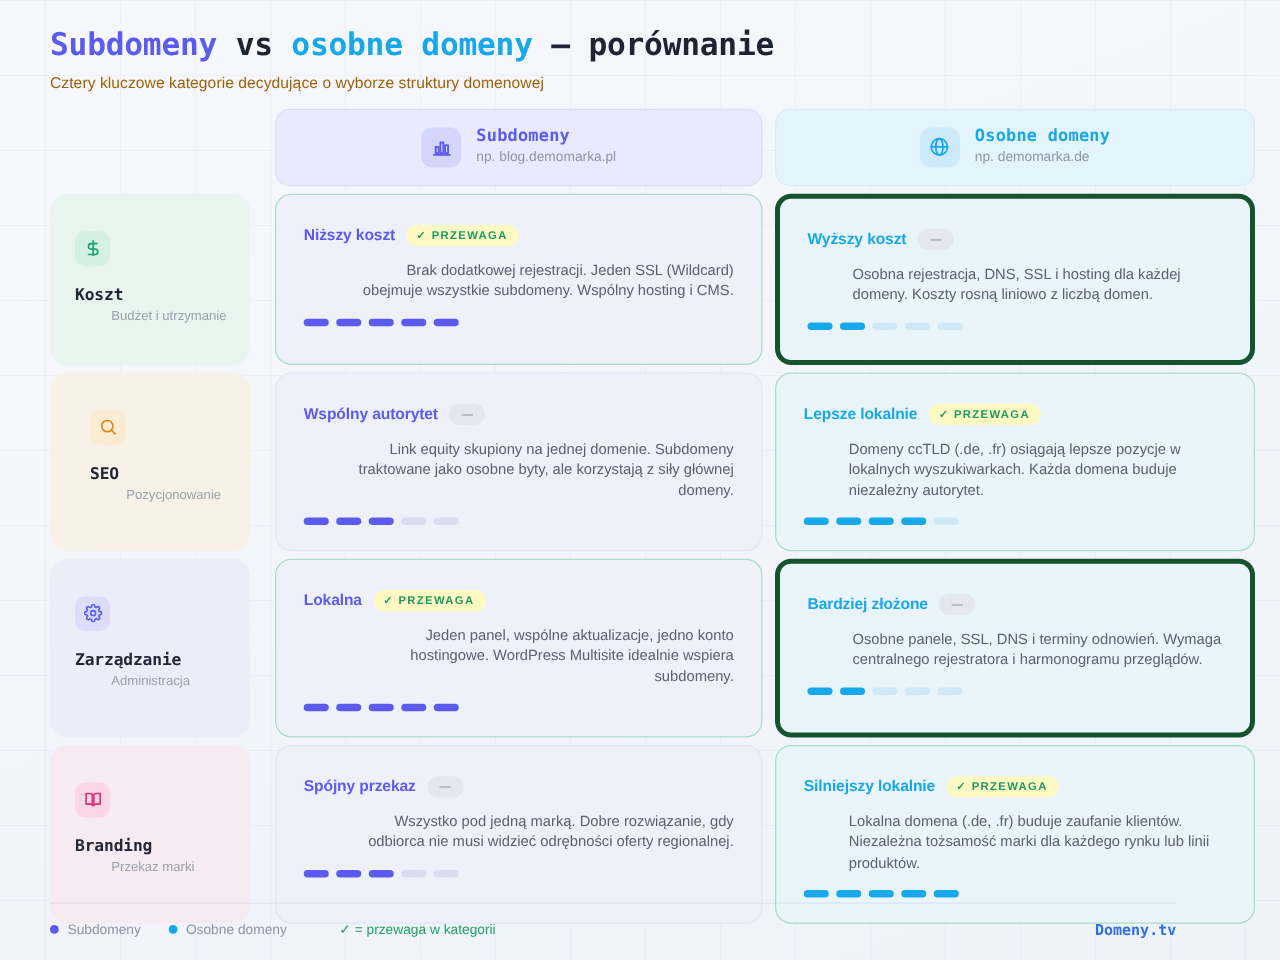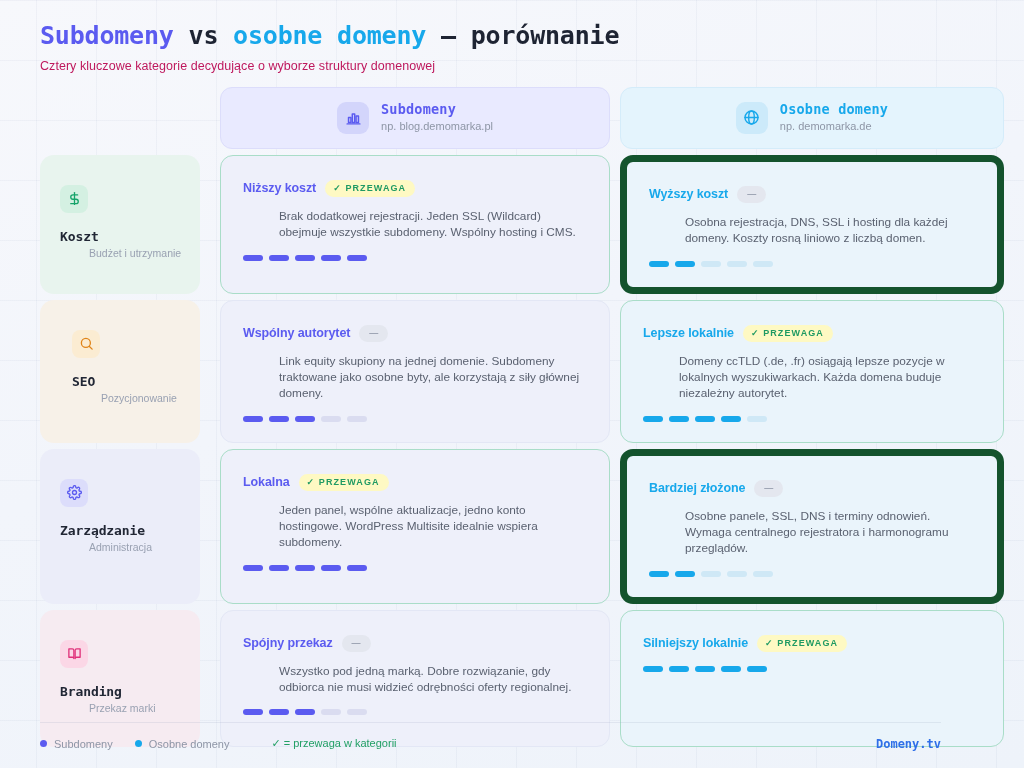--- a/index.html
+++ b/index.html
@@ -53,21 +53,21 @@
     line-height: 1.15;
     white-space: nowrap;
   }
   #page-title .t-sub { color: #5b5bf0; }
   #page-title .t-own { color: #17a8eb; }
   #page-title .t-plain { color: #1e2433; }
 
   #page-subtitle {
     margin-top: 8px;
     font-size: 12.5px;
-    color: #be185d;
+    color: #a16207;
     letter-spacing: 0.05px;
   }
 
   
   .row {
     display: grid;
     grid-template-columns: 160px 20px 390px 10px 384px;
     align-items: stretch;
   }
 
@@ -143,24 +143,25 @@
 
   
   .cmp-card {
     border-radius: 13px;
     padding: 24px 22px 20px 22px;
     min-height: 130px;
   }
   .cmp-card.sub {
     background: #eef0fa;
     border: 1px solid #e3e7f5;
+    text-align: right;
   }
   .cmp-card.own {
     background: #eaf4fb;
-    border: 7px solid #14532d;
+    border: 4px solid #14532d;
   }
   .cmp-card.win { border: 1px solid #a9ddc8; }
 
   .cmp-head {
     display: flex;
     align-items: center;
     gap: 9px;
     margin-bottom: 11px;
   }
   .cmp-title {
@@ -449,20 +450,21 @@
             <span class="dash off"></span>
             <span class="dash off"></span>
           </div>
         </div>
         <div></div>
         <div class="cmp-card own win">
           <div class="cmp-head">
             <span class="cmp-title">Silniejszy lokalnie</span>
             <span class="badge win">✓ PRZEWAGA</span>
           </div>
+          <div class="cmp-desc">Lokalna domena (.de, .fr) buduje zaufanie klientów. Niezależna tożsamość marki dla każdego rynku lub linii produktów.</div>
           <div class="rating">
             <span class="dash on"></span>
             <span class="dash on"></span>
             <span class="dash on"></span>
             <span class="dash on"></span>
             <span class="dash on"></span>
           </div>
         </div>
       </div>
     </div>

